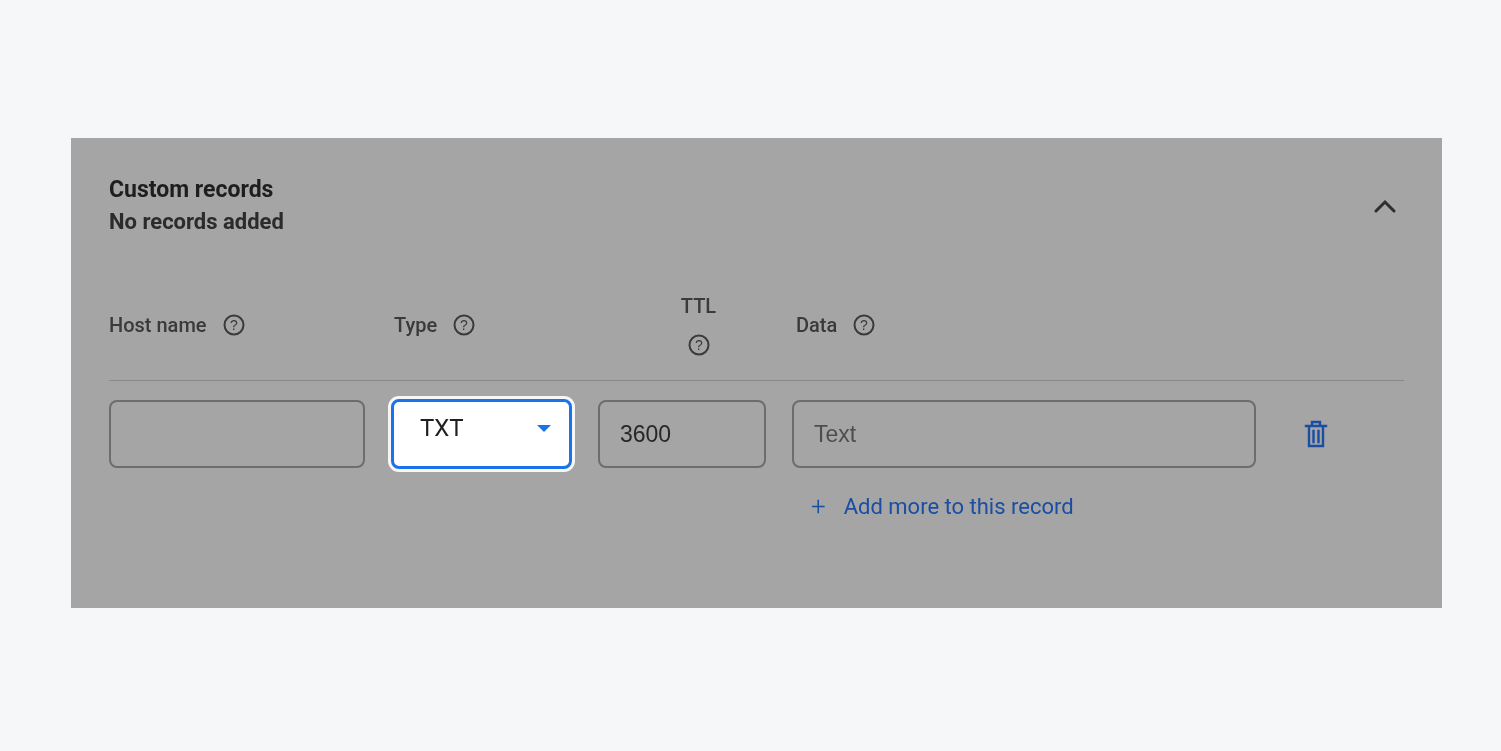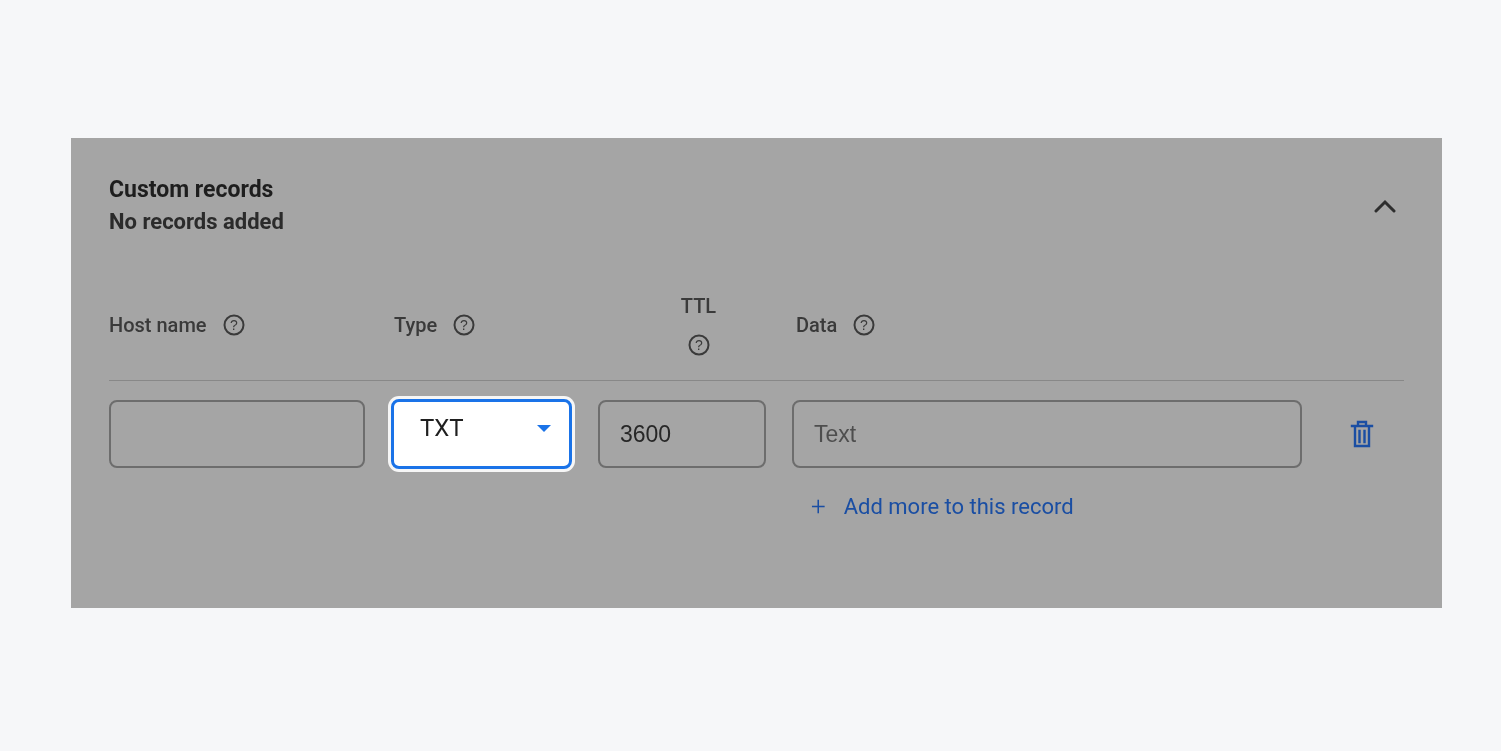--- a/index.html
+++ b/index.html
@@ -103,21 +103,21 @@
       margin-right: 26px;
       box-shadow: 0 0 0 3px rgba(255,255,255,0.9);
     }
     .dropdown-arrow {
       width: 0; height: 0;
       border-left: 7px solid transparent;
       border-right: 7px solid transparent;
       border-top: 7px solid #1a73e8;
     }
     .ttl-field { width: 168px; margin-right: 26px; text-align: left; }
-    .data-field { width: 510px; margin-right: 40px; }
+    .data-field { width: 464px; margin-right: 40px; }
     .delete-btn {
       color: #1a4ea3;
       cursor: pointer;
       padding: 6px;
       display: inline-flex;
     }
     .add-more {
       display: flex;
       align-items: center;
       gap: 18px;

